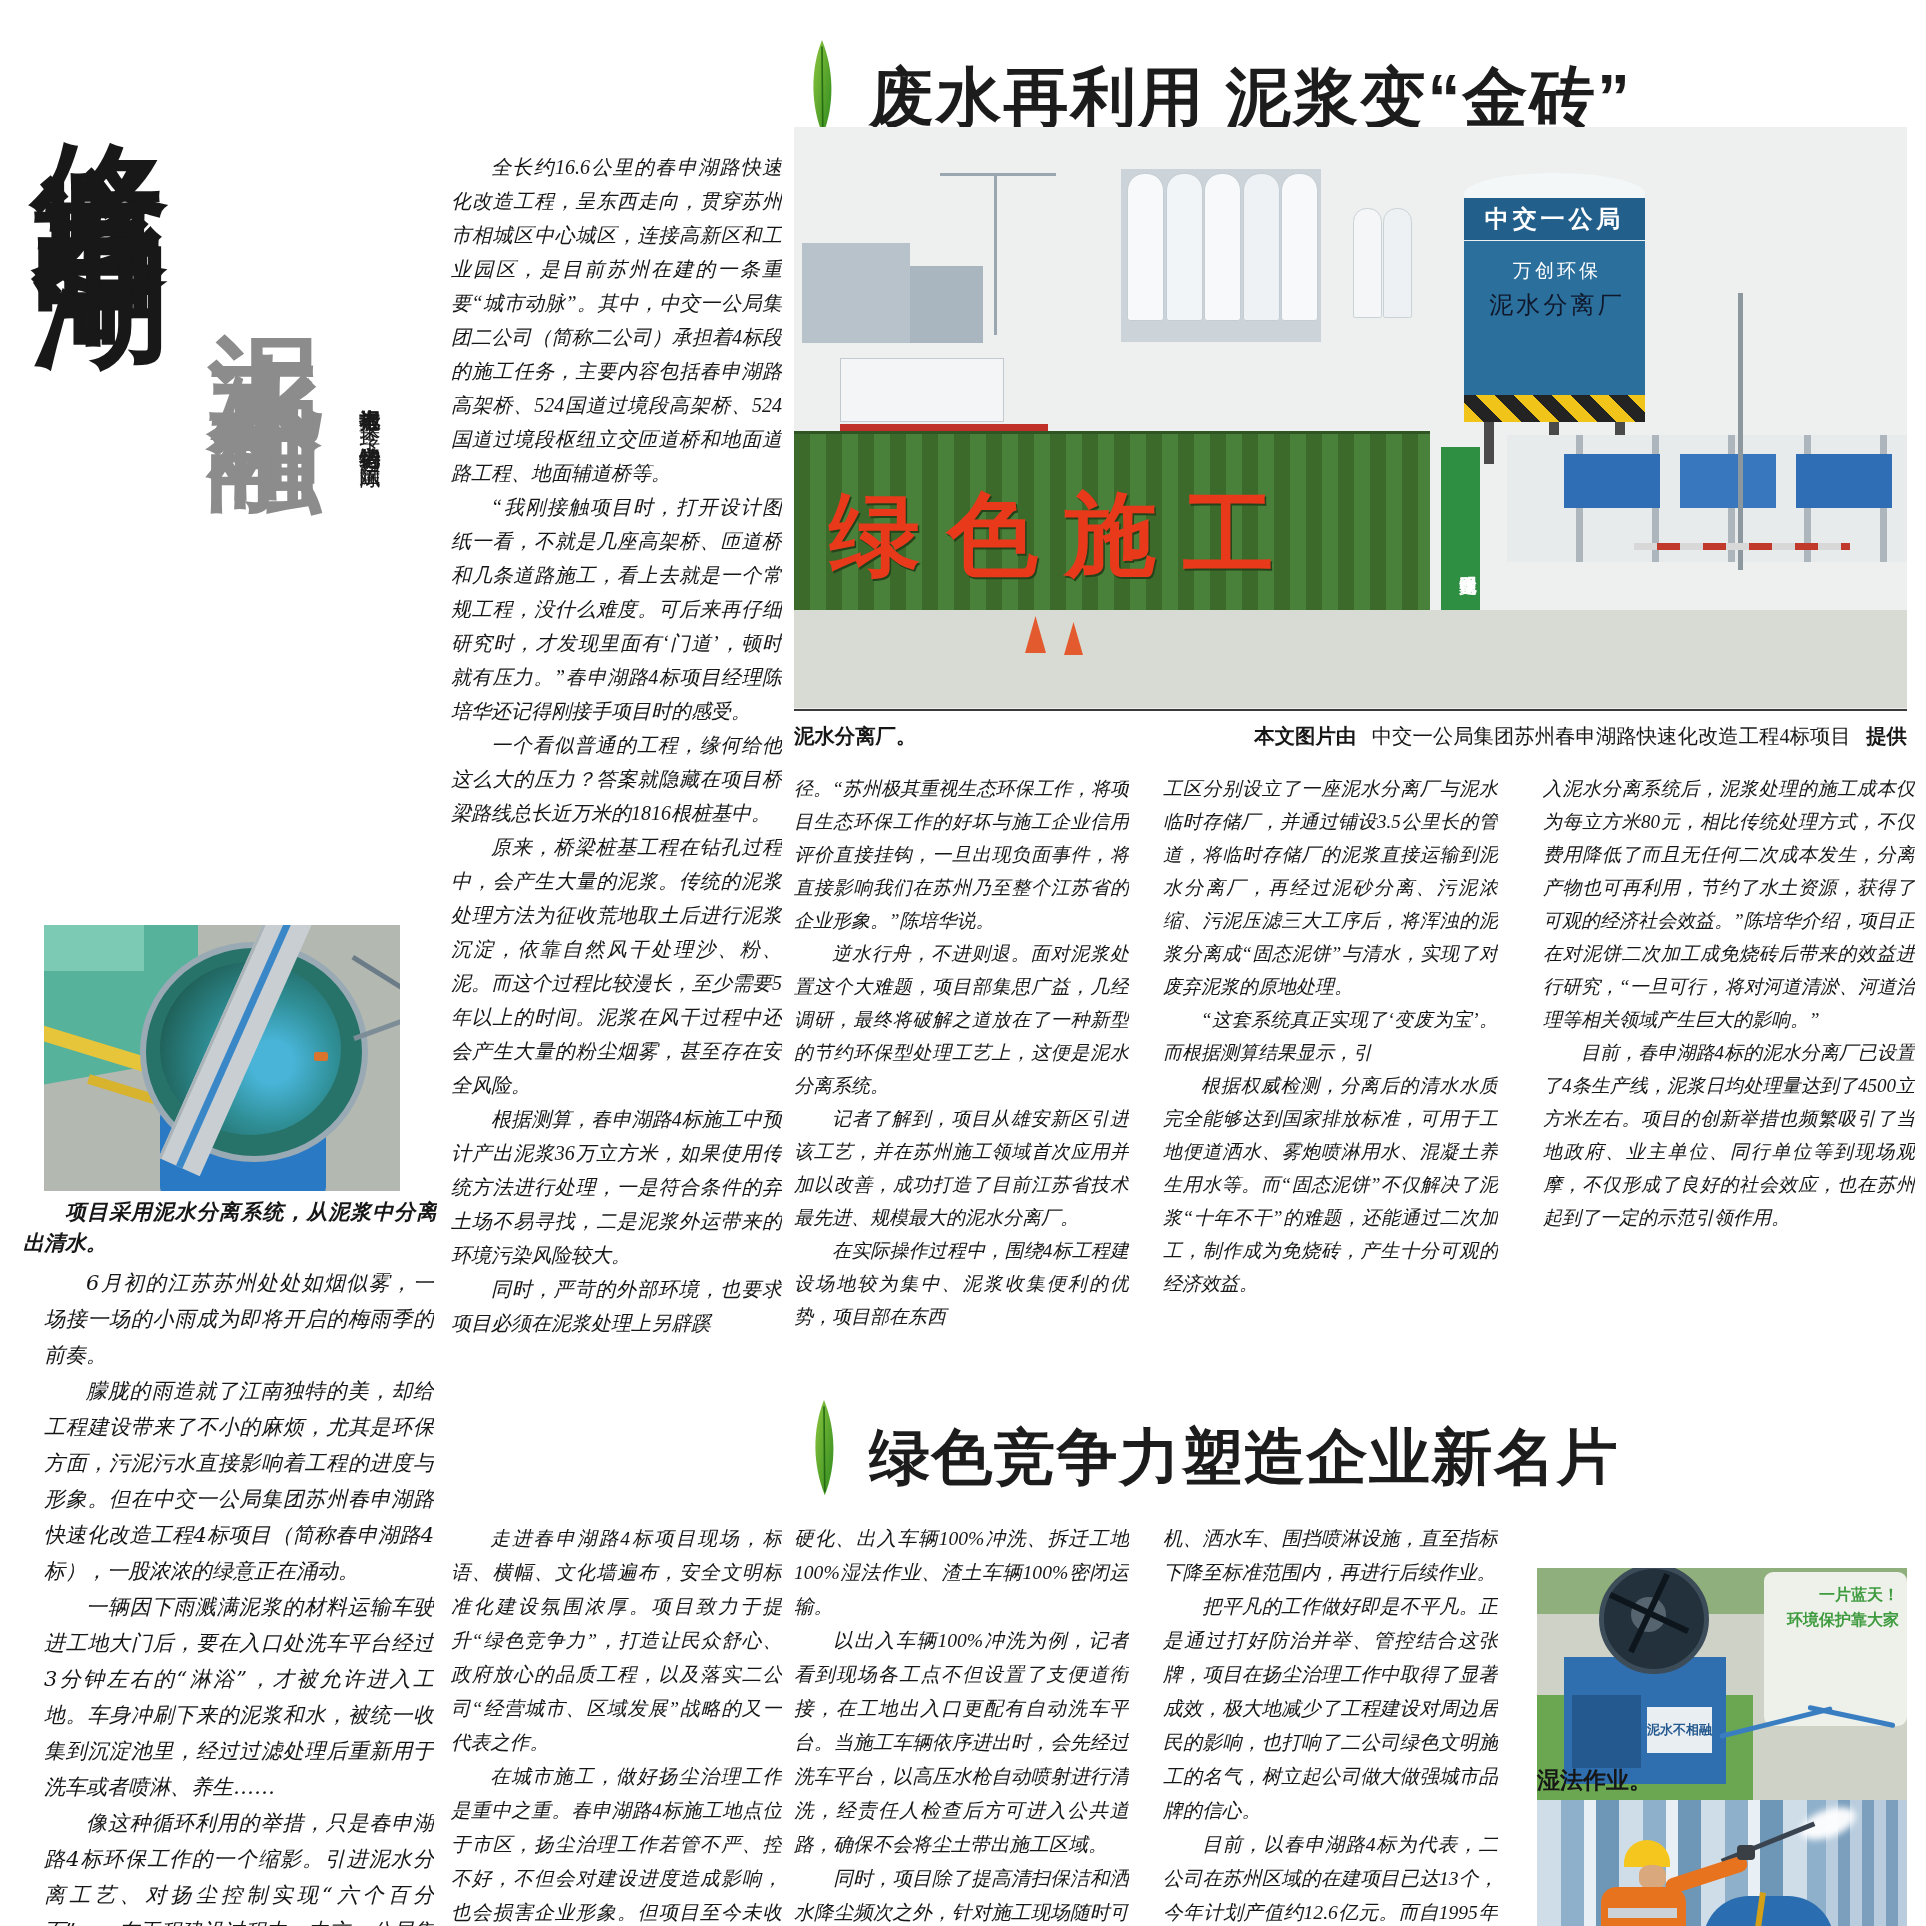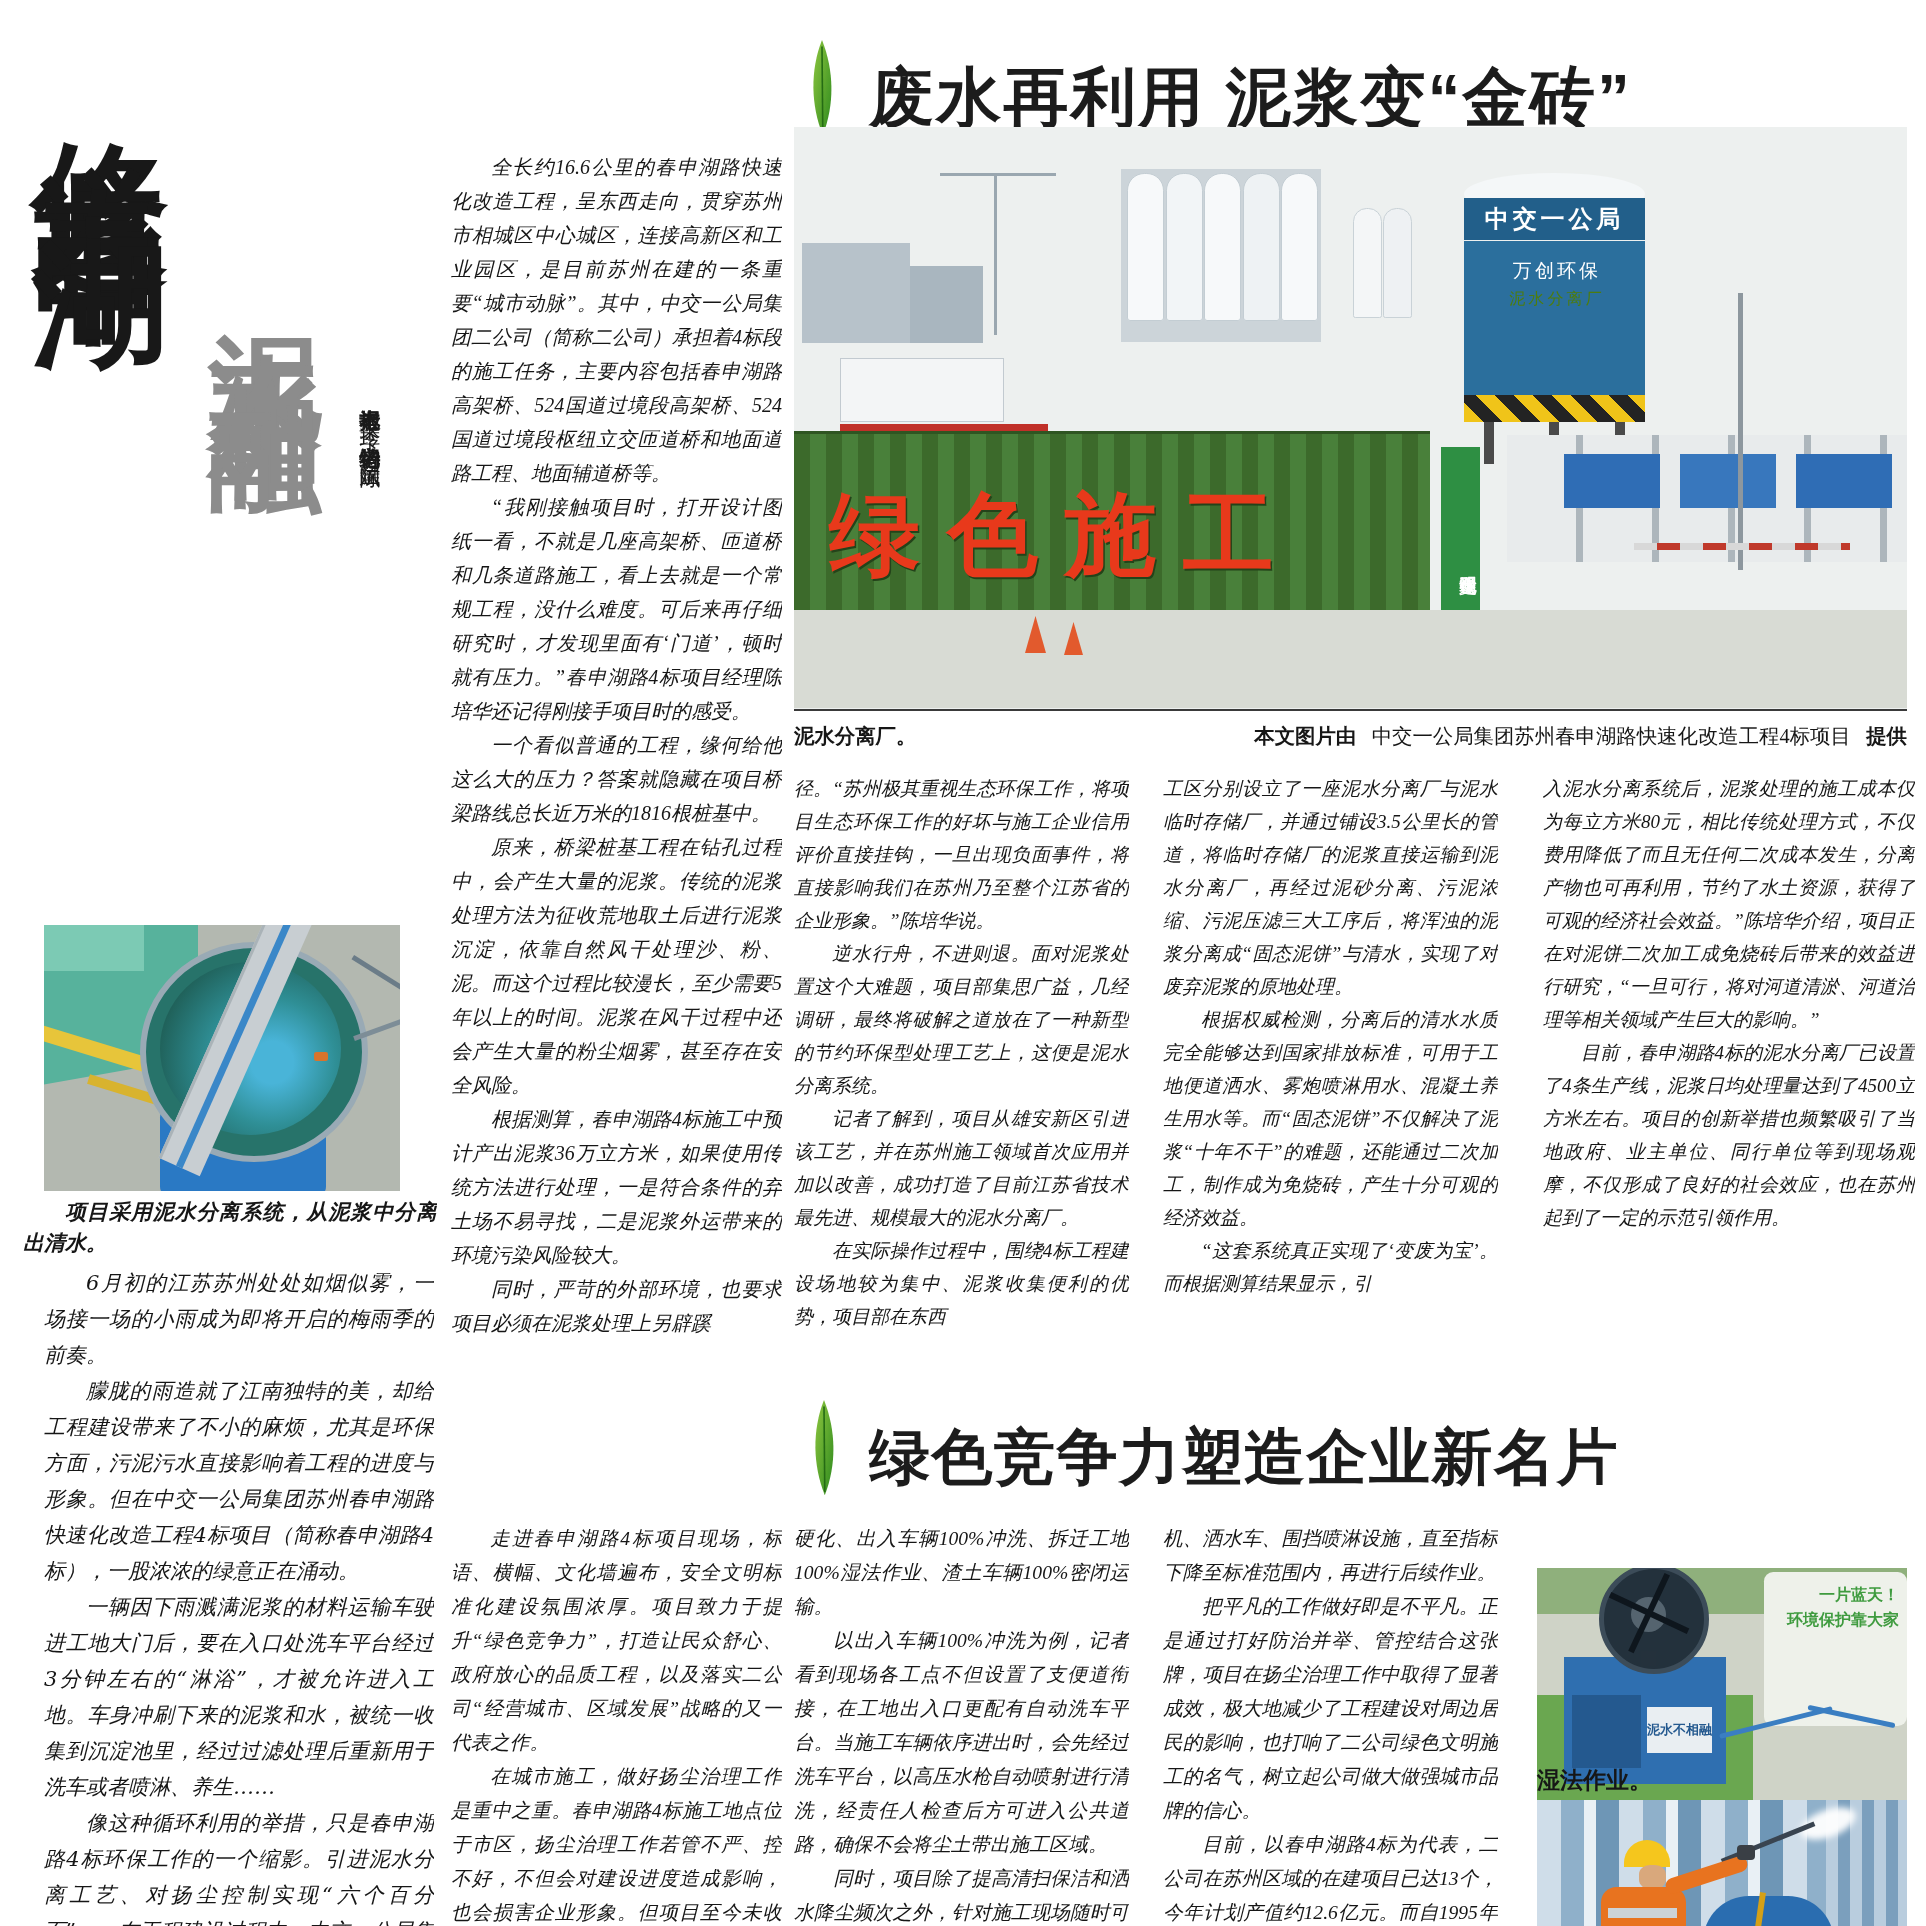--- a/index.html
+++ b/index.html
@@ -73,21 +73,21 @@
     <div style="left:372px;top:46px;width:35px;height:146px;background:#f2f5f7;border:1.2px solid #c3cdd3;border-radius:17.3px 17.3px 3.1px 3.1px;"></div>
     <div style="left:410px;top:46px;width:35px;height:146px;background:#f7f9fa;border:1.2px solid #c3cdd3;border-radius:17.3px 17.3px 3.1px 3.1px;"></div>
     <div style="left:449px;top:46px;width:35px;height:146px;background:#eef2f4;border:1.2px solid #c3cdd3;border-radius:17.3px 17.3px 3.1px 3.1px;"></div>
     <div style="left:487px;top:46px;width:35px;height:146px;background:#f7f9fa;border:1.2px solid #c3cdd3;border-radius:17.3px 17.3px 3.1px 3.1px;"></div>
     <div style="left:559px;top:81px;width:27px;height:108px;background:#f4f6f7;border:1.2px solid #c9d2d7;border-radius:13.5px 13.5px 2.3px 2.3px;"></div>
     <div style="left:589px;top:81px;width:27px;height:108px;background:#eef1f3;border:1.2px solid #c9d2d7;border-radius:13.5px 13.5px 2.3px 2.3px;"></div>
     <div style="left:670px;top:46px;width:181px;height:42px;background:#f4f7f8;border-radius:50%;"></div>
     <div class="sans" style="left:670px;top:71px;width:181px;height:42px;background:#225f8a;color:#fff;font-size:24px;font-weight:bold;text-align:center;line-height:42px;letter-spacing:3.9px;">中交一公局</div>
     <div style="left:670px;top:114px;width:181px;height:154px;background:#2b6f9d;"></div>
     <div class="sans" style="left:690px;top:131px;width:146px;height:27px;color:#fff;font-size:19px;text-align:center;letter-spacing:3.1px;">万创环保</div>
-    <div class="sans" style="left:690px;top:162px;width:146px;height:27px;color:#4d7c0f;font-size:16px;text-align:center;letter-spacing:3.1px;">泥水分离厂</div>
+    <div class="sans" style="left:690px;top:162px;width:146px;height:27px;color:#0f172a;font-size:24px;text-align:center;letter-spacing:3.1px;">泥水分离厂</div>
     <div style="left:670px;top:268px;width:181px;height:27px;background:repeating-linear-gradient(45deg,#f0c419 0 13.5px,#232323 13.5px 27px);"></div>
     <div style="left:690px;top:295px;width:10px;height:42px;background:#4a4a4a;"></div>
     <div style="left:755px;top:295px;width:10px;height:42px;background:#4a4a4a;"></div>
     <div style="left:821px;top:295px;width:10px;height:42px;background:#4a4a4a;"></div>
     <div style="left:46px;top:231px;width:162px;height:62px;background:#f3f5f6;border:1.5px solid #c2cad0;"></div>
     <div style="left:46px;top:297px;width:208px;height:23px;background:#c03028;"></div>
     <div style="left:0;top:304px;width:636px;height:181px;background:repeating-linear-gradient(90deg,#3c6a2b 0 16px,#49803a 16px 32px);border-top:3.9px solid #2f5522;"></div>
     <div class="sans" style="left:35px;top:347px;width:578px;color:#e8391b;font-size:91px;font-weight:bold;letter-spacing:27px;white-space:nowrap;text-shadow:1.5px 1.5px 0 #24431a;">绿色施工</div>
     <div class="v sans" style="left:647px;top:320px;width:39px;height:216px;background:#2e8f43;color:#fff;font-size:17.7px;text-align:center;padding-top:7.7px;">建设绿色文明工程</div>
     <div style="left:713px;top:308px;width:401px;height:127px;background:repeating-linear-gradient(90deg,#e8ebec 0 69px,#adb6bc 69px 76px);"></div>
@@ -120,22 +120,22 @@
     <p>同时，严苛的外部环境，也要求项目必须在泥浆处理上另辟蹊</p>
   </div>
   <div class="abs jcol" style="left:794px;top:772px;width:335px;height:603px;font-size:19px;line-height:33px;">
     <p class="cont">径。“苏州极其重视生态环保工作，将项目生态环保工作的好坏与施工企业信用评价直接挂钩，一旦出现负面事件，将直接影响我们在苏州乃至整个江苏省的企业形象。”陈培华说。</p>
     <p>逆水行舟，不进则退。面对泥浆处置这个大难题，项目部集思广益，几经调研，最终将破解之道放在了一种新型的节约环保型处理工艺上，这便是泥水分离系统。</p>
     <p>记者了解到，项目从雄安新区引进该工艺，并在苏州施工领域首次应用并加以改善，成功打造了目前江苏省技术最先进、规模最大的泥水分离厂。</p>
     <p>在实际操作过程中，围绕4标工程建设场地较为集中、泥浆收集便利的优势，项目部在东西</p>
   </div>
   <div class="abs jcol" style="left:1163px;top:772px;width:335px;height:603px;font-size:19px;line-height:33px;">
     <p class="cont">工区分别设立了一座泥水分离厂与泥水临时存储厂，并通过铺设3.5公里长的管道，将临时存储厂的泥浆直接运输到泥水分离厂，再经过泥砂分离、污泥浓缩、污泥压滤三大工序后，将浑浊的泥浆分离成“固态泥饼”与清水，实现了对废弃泥浆的原地处理。</p>
+    <p>“这套系统真正实现了‘变废为宝’。而根据测算结果显示，引</p>
     <p>根据权威检测，分离后的清水水质完全能够达到国家排放标准，可用于工地便道洒水、雾炮喷淋用水、混凝土养生用水等。而“固态泥饼”不仅解决了泥浆“十年不干”的难题，还能通过二次加工，制作成为免烧砖，产生十分可观的经济效益。</p>
-    <p>“这套系统真正实现了‘变废为宝’。而根据测算结果显示，引</p>
   </div>
   <div class="abs jcol" style="left:1543px;top:772px;width:372px;height:603px;font-size:19px;line-height:33px;">
     <p class="cont">入泥水分离系统后，泥浆处理的施工成本仅为每立方米80元，相比传统处理方式，不仅费用降低了而且无任何二次成本发生，分离产物也可再利用，节约了水土资源，获得了可观的经济社会效益。”陈培华介绍，项目正在对泥饼二次加工成免烧砖后带来的效益进行研究，“一旦可行，将对河道清淤、河道治理等相关领域产生巨大的影响。”</p>
     <p>目前，春申湖路4标的泥水分离厂已设置了4条生产线，泥浆日均处理量达到了4500立方米左右。项目的创新举措也频繁吸引了当地政府、业主单位、同行单位等到现场观摩，不仅形成了良好的社会效应，也在苏州起到了一定的示范引领作用。</p>
   </div>
 
   <svg class="abs" style="left:801px;top:1400px;" width="46" height="96" viewBox="0 0 40 120">
     <defs>
         <linearGradient id="g2" x1="0" y1="0" x2="1" y2="1">
       <stop offset="0" stop-color="#8ec63f"></stop>

